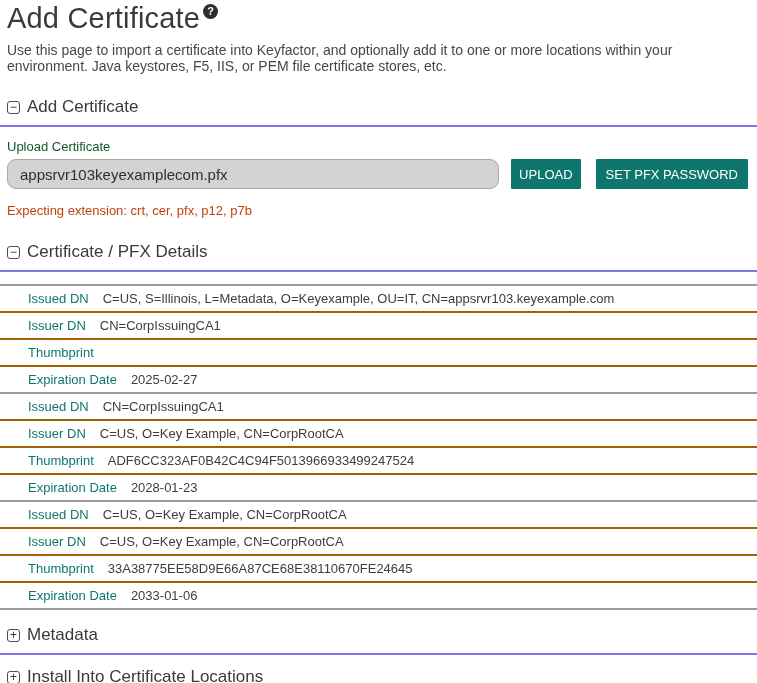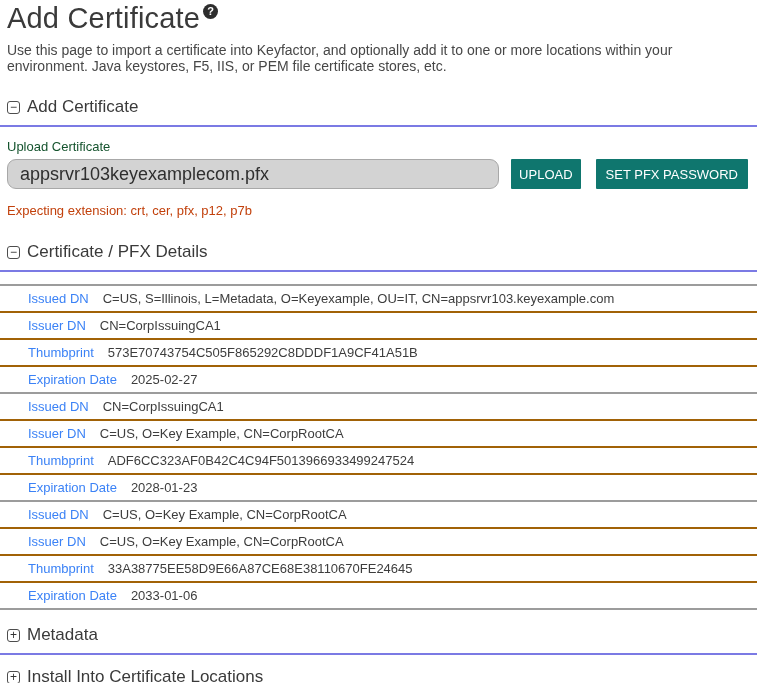--- a/index.html
+++ b/index.html
@@ -84,21 +84,21 @@
     margin: 5px 9px 0 7px;
   }
   .file-input {
     flex: 1 1 auto;
     height: 30px;
     box-sizing: border-box;
     background: #d3d3d3;
     border: 1px solid #a8a8a8;
     border-radius: 9px;
     padding: 0 12px;
-    font-size: 18px;
+    font-size: 15px;
     color: #2f2f2f;
     font-family: "Liberation Sans", sans-serif;
   }
   .btn {
     background: #0f766e;
     color: #ffffff;
     border: none;
     border-radius: 1px;
     font-family: "Liberation Sans", sans-serif;
     font-size: 13px;
@@ -129,21 +129,21 @@
   .detail-row {
     display: flex;
     align-items: center;
     height: 25px;
     padding-left: 28px;
     font-size: 13px;
     border-top: 2px solid #a16207;
   }
   .detail-row:first-child { border-top: none; }
   .detail-row.group-start { border-top: 2px solid #9c9c9c; }
-  .detail-label { color: #3b82f6; flex: 0 0 auto; }
+  .detail-label { color: #0f766e; flex: 0 0 auto; }
   .detail-value { margin-left: 14px; color: #3d3d3d; white-space: nowrap; }
 </style>
 </head>
 <body>
 
 <div class="page">
 
   <div class="title-row">
     <h1 class="page-title">Add Certificate</h1><span class="help-badge">?</span>
   </div>
@@ -174,21 +174,20 @@
       <div class="detail-row">
         <span class="detail-label">Issued DN</span>
         <span class="detail-value">C=US, S=Illinois, L=Metadata, O=Keyexample, OU=IT, CN=appsrvr103.keyexample.com</span>
       </div>
       <div class="detail-row">
         <span class="detail-label">Issuer DN</span>
         <span class="detail-value">CN=CorpIssuingCA1</span>
       </div>
       <div class="detail-row">
         <span class="detail-label">Thumbprint</span>
-        <span class="detail-value">573E70743754C505F865292C8DDDF1A9CF41A51B</span>
       </div>
       <div class="detail-row">
         <span class="detail-label">Expiration Date</span>
         <span class="detail-value">2025-02-27</span>
       </div>
       <div class="detail-row group-start">
         <span class="detail-label">Issued DN</span>
         <span class="detail-value">CN=CorpIssuingCA1</span>
       </div>
       <div class="detail-row">

